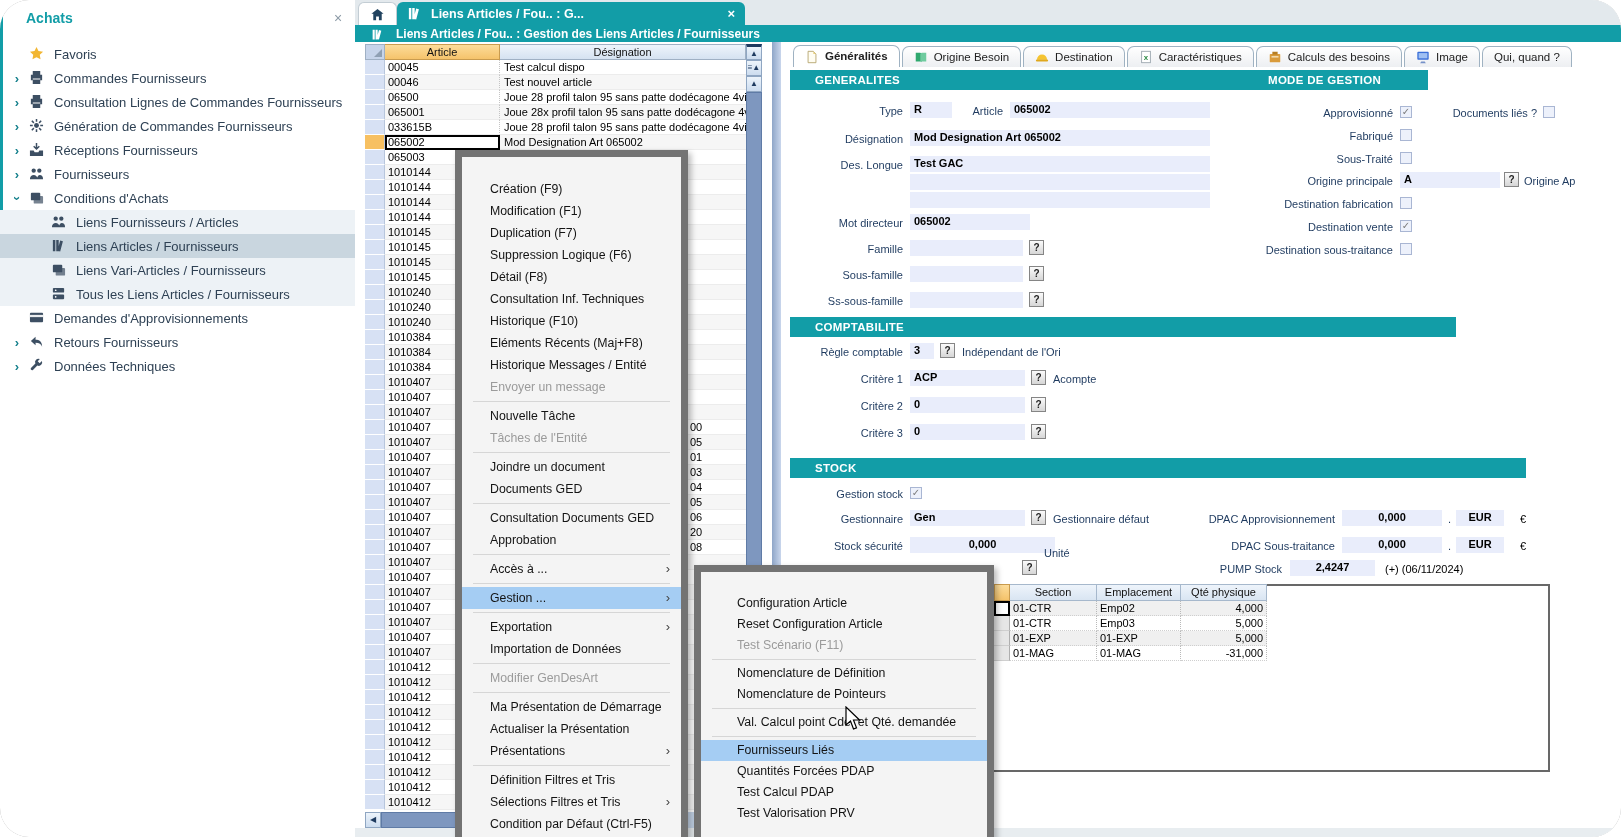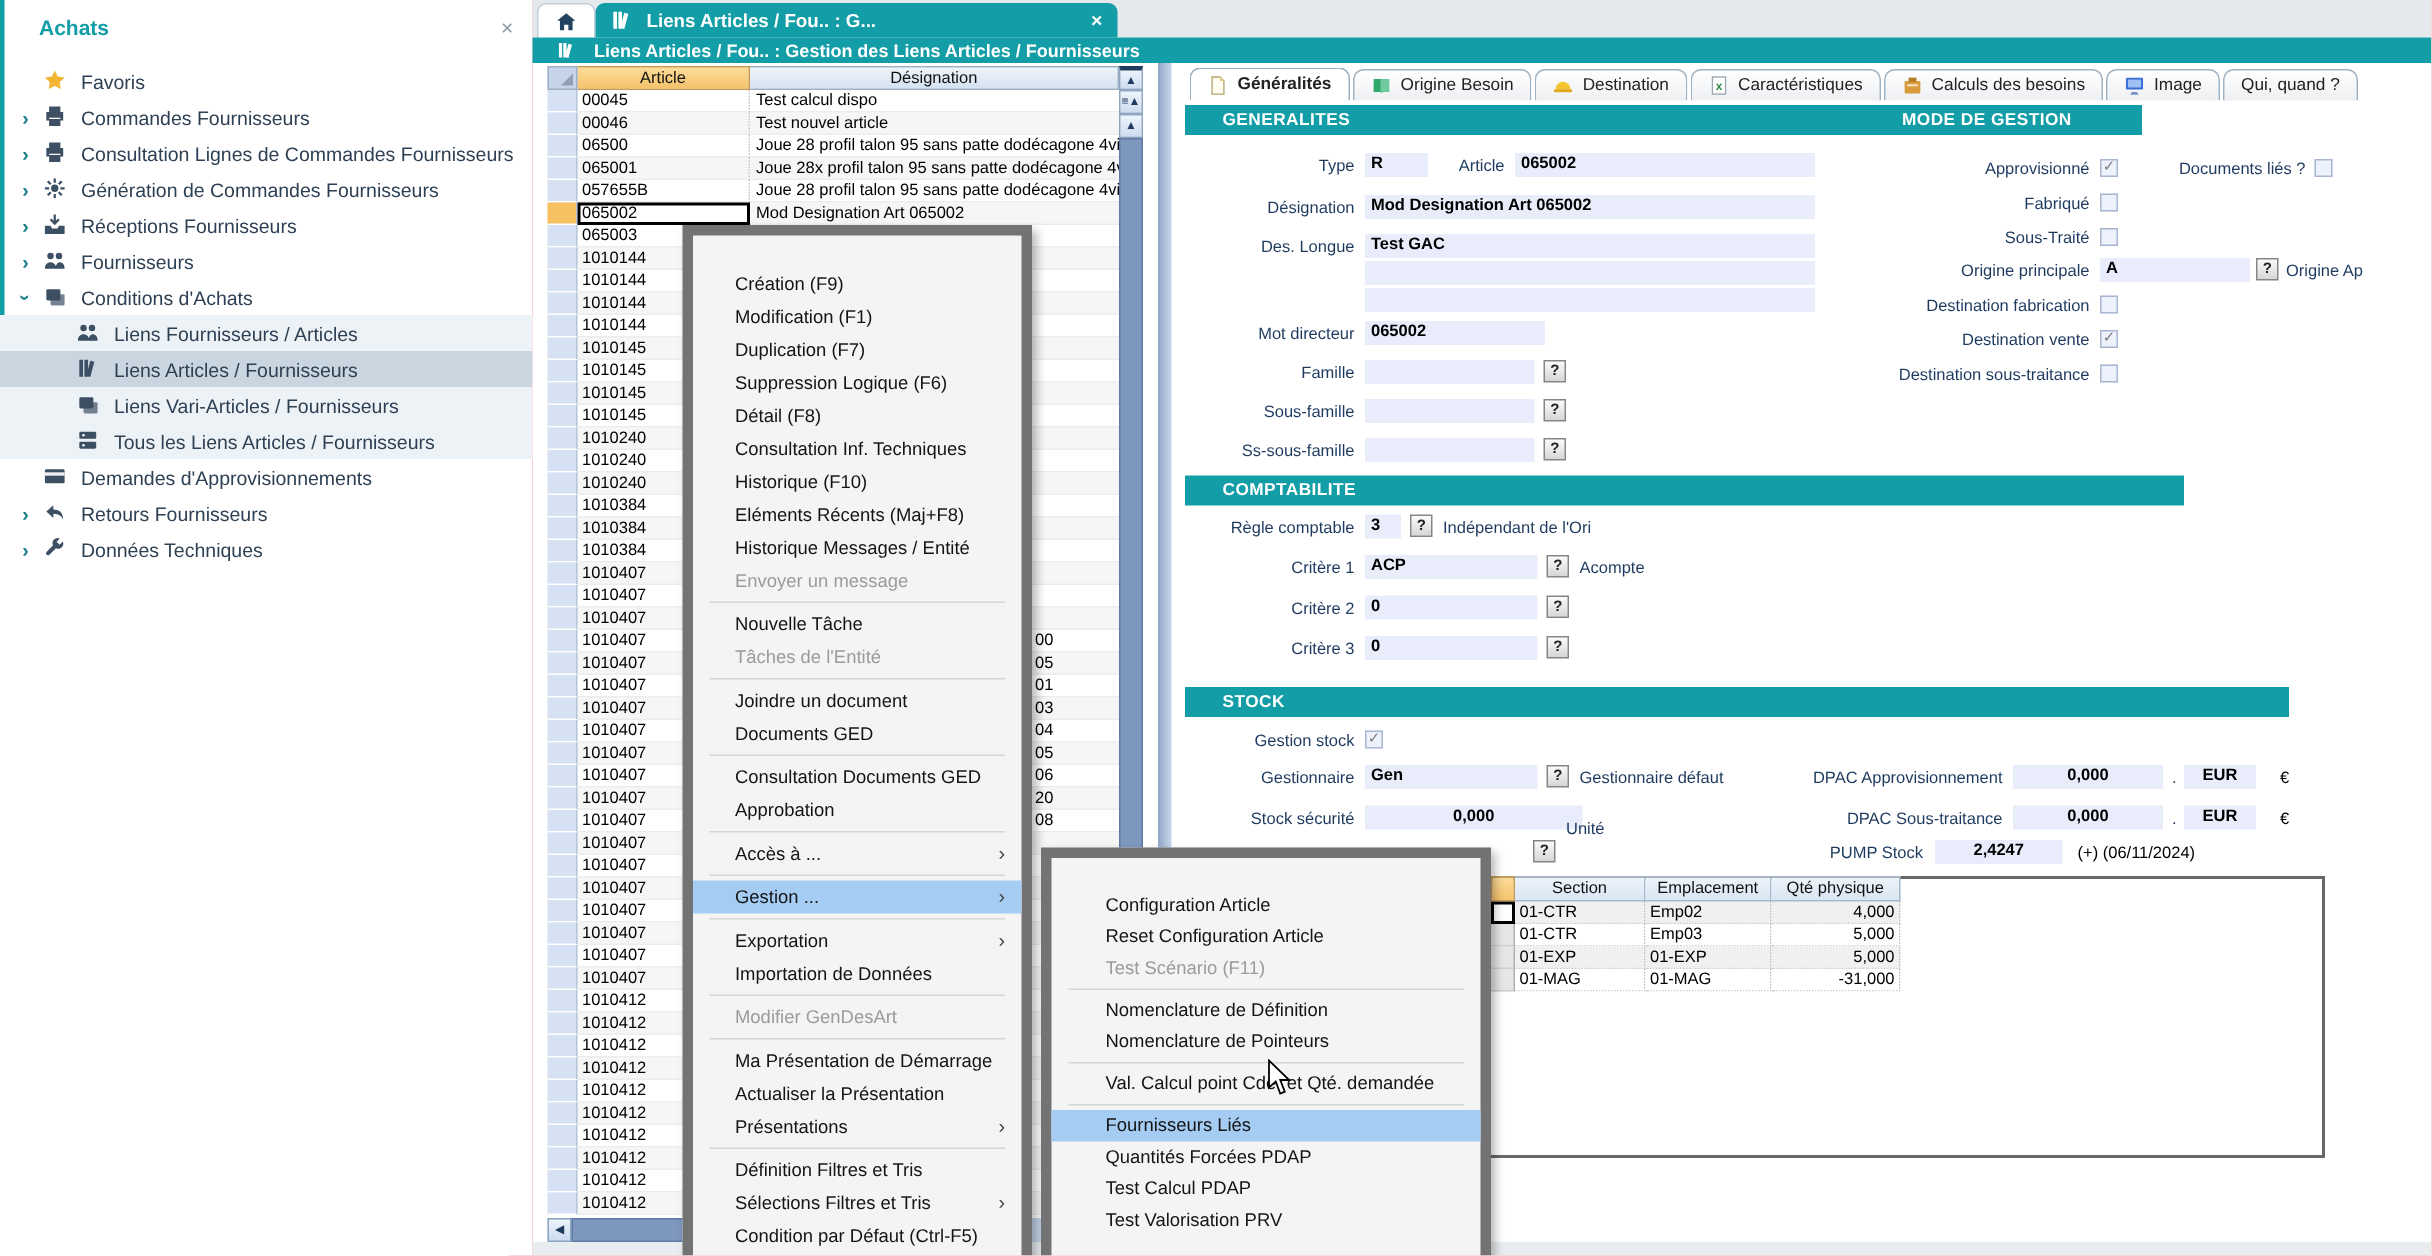--- a/index.html
+++ b/index.html
@@ -1,17 +1,17 @@
 <!DOCTYPE html>
 <html><head>
 <meta charset="utf-8">
 <style>
   html,body{margin:0;padding:0;background:#fff;}
   #stage{position:relative;width:1621px;height:837px;overflow:hidden;
-         font-family:"Liberation Sans",sans-serif;background:#ef4444;-webkit-font-smoothing:antialiased;}
+         font-family:"Liberation Sans",sans-serif;background:#a3a3a3;border-radius:29px;-webkit-font-smoothing:antialiased;}
   
   #sidebar{position:absolute;left:0;top:0;width:355px;height:837px;background:#fff;}
   #sidebar-accent{position:absolute;left:0;top:0;width:3px;height:300px;background:#129DA7;}
   #sidebar-title{position:absolute;left:26px;top:10px;font-size:14px;font-weight:bold;color:#129DA7;}
   #sidebar-close{position:absolute;left:334px;top:10px;font-size:14px;color:#8C9AA6;cursor:default;}
   #sidebar-items{position:absolute;left:0;top:42px;width:355px;}
   .sbi{display:flex;align-items:center;height:24px;font-size:13px;color:#2E4154;white-space:nowrap;}
   .sbi .chev{width:14px;margin-left:10px;font-size:13px;font-weight:bold;color:#15808C;text-align:center;flex:0 0 14px;}
   .sbi .chev.down{transform:rotate(90deg);}
   .sbi .ic{width:17px;height:16px;margin-left:5px;flex:0 0 17px;color:#3D4F63;}
@@ -265,21 +265,21 @@
         <div class="ac">06500</div>
         <div class="dc">Joue 28 profil talon 95 sans patte dodécagone 4viS</div>
       </div>
       <div class="lrow">
         <div class="selc"></div>
         <div class="ac">065001</div>
         <div class="dc">Joue 28x profil talon 95 sans patte dodécagone 4vi</div>
       </div>
       <div class="lrow">
         <div class="selc"></div>
-        <div class="ac">057655B</div>
+        <div class="ac">033615B</div>
         <div class="dc">Joue 28 profil talon 95 sans patte dodécagone 4viS</div>
       </div>
       <div class="lrow sel">
         <div class="selc"></div>
         <div class="ac">065002</div>
         <div class="dc">Mod Designation Art 065002</div>
       </div>
       <div class="lrow">
         <div class="selc"></div>
         <div class="ac">065003</div>

